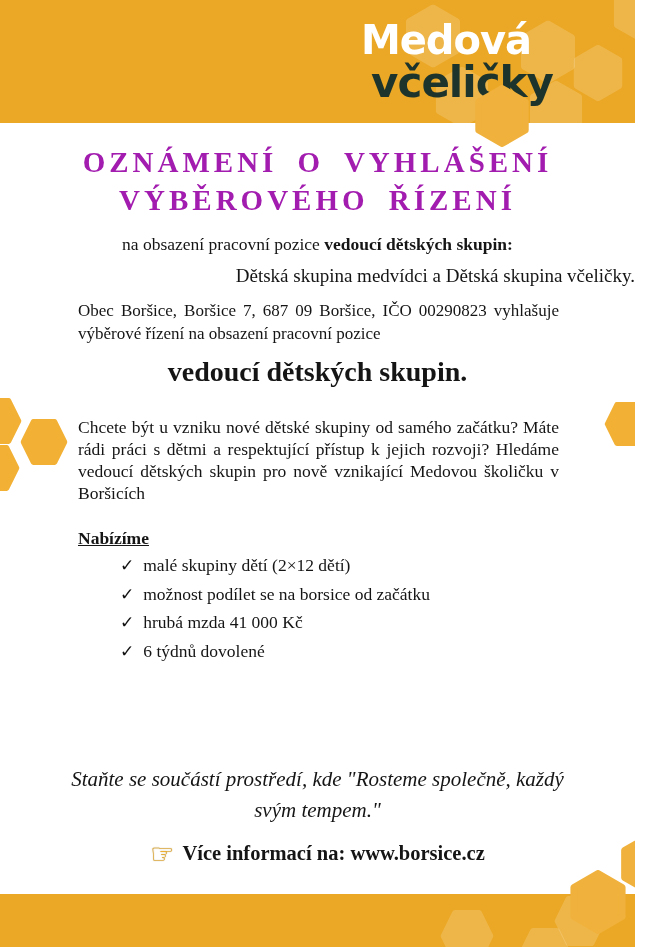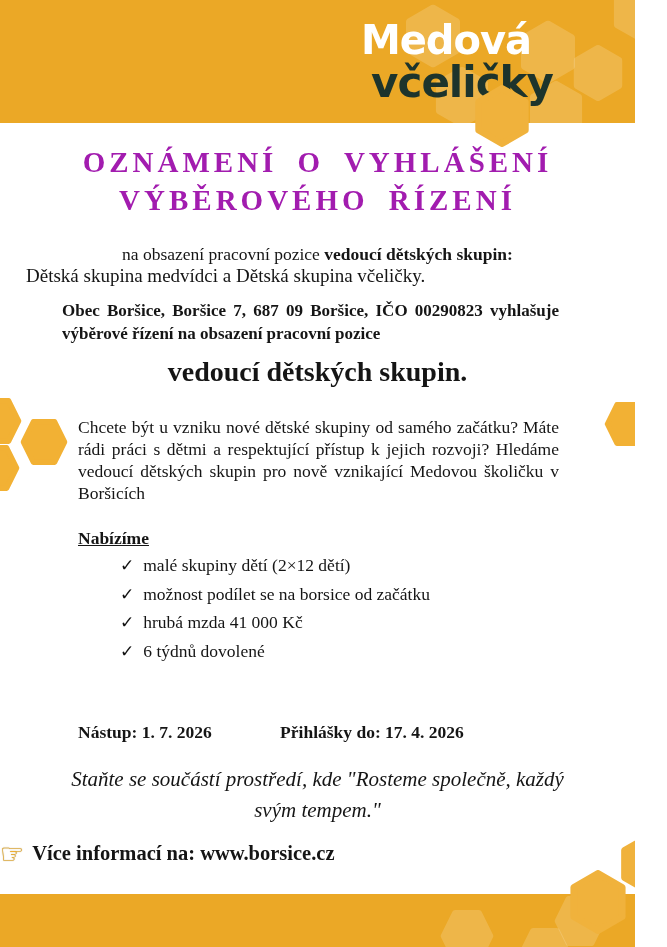--- a/index.html
+++ b/index.html
@@ -37,31 +37,31 @@
   }
   
   .title-line {
     position:absolute; left:0; right:0; text-align:center;
     font-weight:bold; font-size:29px; letter-spacing:4px; word-spacing:9px;
     color:#a21caf;
   }
   .title-line1 { top:146px; }
   .title-line2 { top:184px; }
   .subtitle {
-    position:absolute; top:244px; left:0; right:0; text-align:center;
+    position:absolute; top:234px; left:0; right:0; text-align:center;
     font-size:17.5px;
   }
   .groups-line {
-    position:absolute; top:265px; left:0; right:0; text-align:left;
+    position:absolute; top:265px; left:0; right:0; text-align:right;
     font-size:19px;
     padding-left:26px;
   }
   .issuer-para {
-    position:absolute; top:300px; left:62px; right:76px;
-    text-align:justify; font-size:17px; line-height:22.5px;font-weight:bold;
+    position:absolute; top:300px; left:78px; right:76px;
+    text-align:justify; font-size:17px; line-height:22.5px;
   }
   .position-title {
     position:absolute; top:356px; left:0; right:0; text-align:center;
     font-weight:bold; font-size:28px;
   }
   .pitch-para {
     position:absolute; top:416px; left:78px; right:76px;
     text-align:justify; font-weight:normal; font-size:17.5px; line-height:22px;
   }
   .offer-heading {
@@ -82,21 +82,21 @@
   .schedule {
     position:absolute; top:722px; left:78px; right:76px;
     font-weight:bold; font-size:17.5px;
   }
   .schedule .deadline { margin-left:64px; }
   .quote {
     position:absolute; top:764px; left:68px; right:68px; text-align:center;
     font-weight:normal; font-style:italic; font-size:21px; line-height:31px;
   }
   .more-info {
-    position:absolute; top:838px; left:0; right:0; 
+    position:absolute; top:838px; left:0; right:0; text-align:center;
     font-weight:bold; font-size:20.5px;
   }
   .pointer {
     font-family:"DejaVu Sans", sans-serif; font-style:normal;
     color:#EFAF30; font-size:27px; vertical-align:-3px; margin-right:8px;
     text-shadow:0 0 1px #8a6d1f;
   }
 </style>
 </head>
 <body>
@@ -167,24 +167,20 @@
 
   <div class="offer-heading">Nabízíme</div>
 
   <ul class="offer-list">
     <li><span class="check">✓</span><span>malé skupiny dětí (2×12 dětí)</span></li>
     <li><span class="check">✓</span><span>možnost podílet se na borsice od začátku</span></li>
     <li><span class="check">✓</span><span>hrubá mzda 41 000 Kč</span></li>
     <li><span class="check">✓</span><span>6 týdnů dovolené</span></li>
   </ul>
 
-  <div class="schedule">
-    <span class="start">Nástup: 1. 7. 2026</span>
-    <span class="deadline">Přihlášky do: 17. 4. 2026</span>
-  </div>
 
   <div class="quote">Staňte se součástí prostředí, kde "Rosteme společně, každý svým tempem."</div>
 
   <div class="more-info"><span class="pointer">☞</span><span>Více informací na: www.borsice.cz</span></div>
 
   <div class="bottom-band">
     <svg class="hex hex-light" style="left:438px;top:16px;width:58px;height:52px" viewBox="0 0 94 87">
         <polygon points="27,5 67,5 86,43.5 67,82 27,82 8,43.5"></polygon>
       </svg>
     <svg class="hex hex-light" style="left:516px;top:34px;width:58px;height:52px" viewBox="0 0 94 87">

